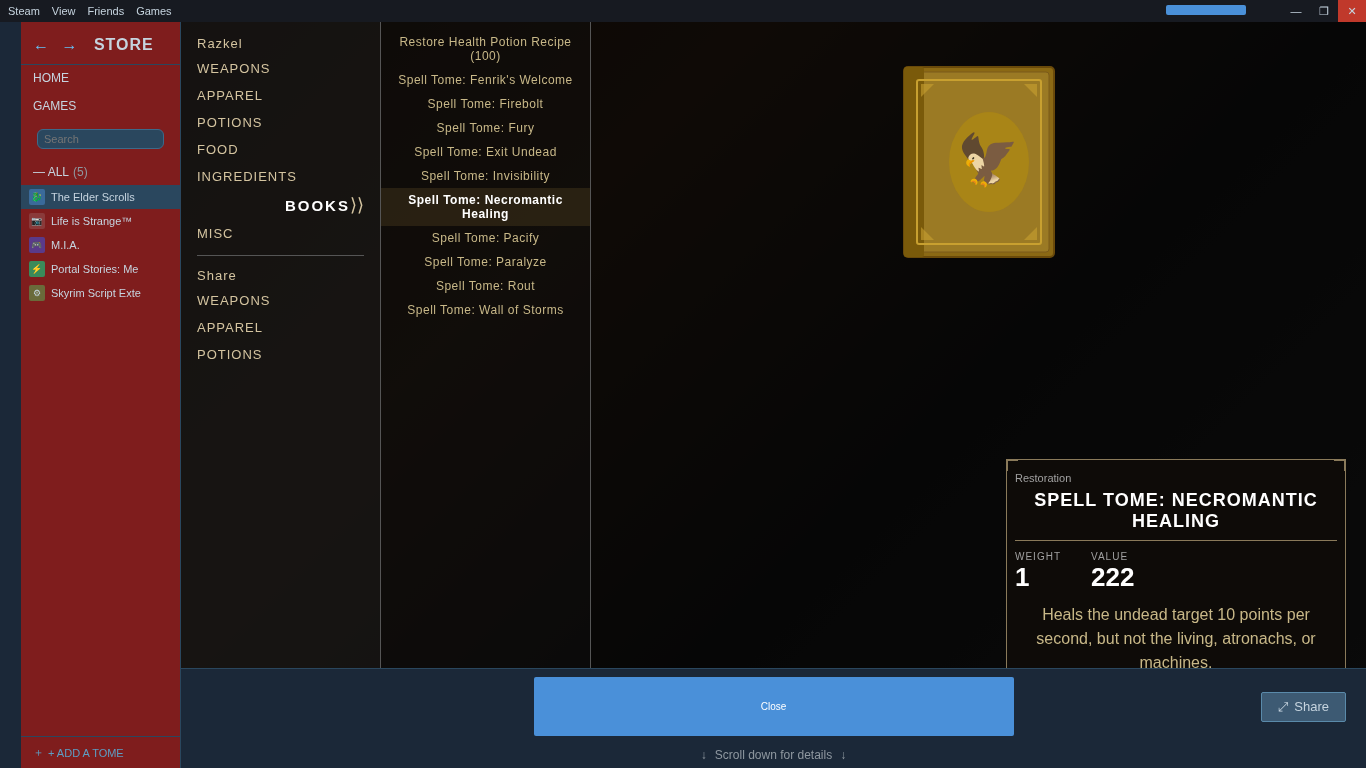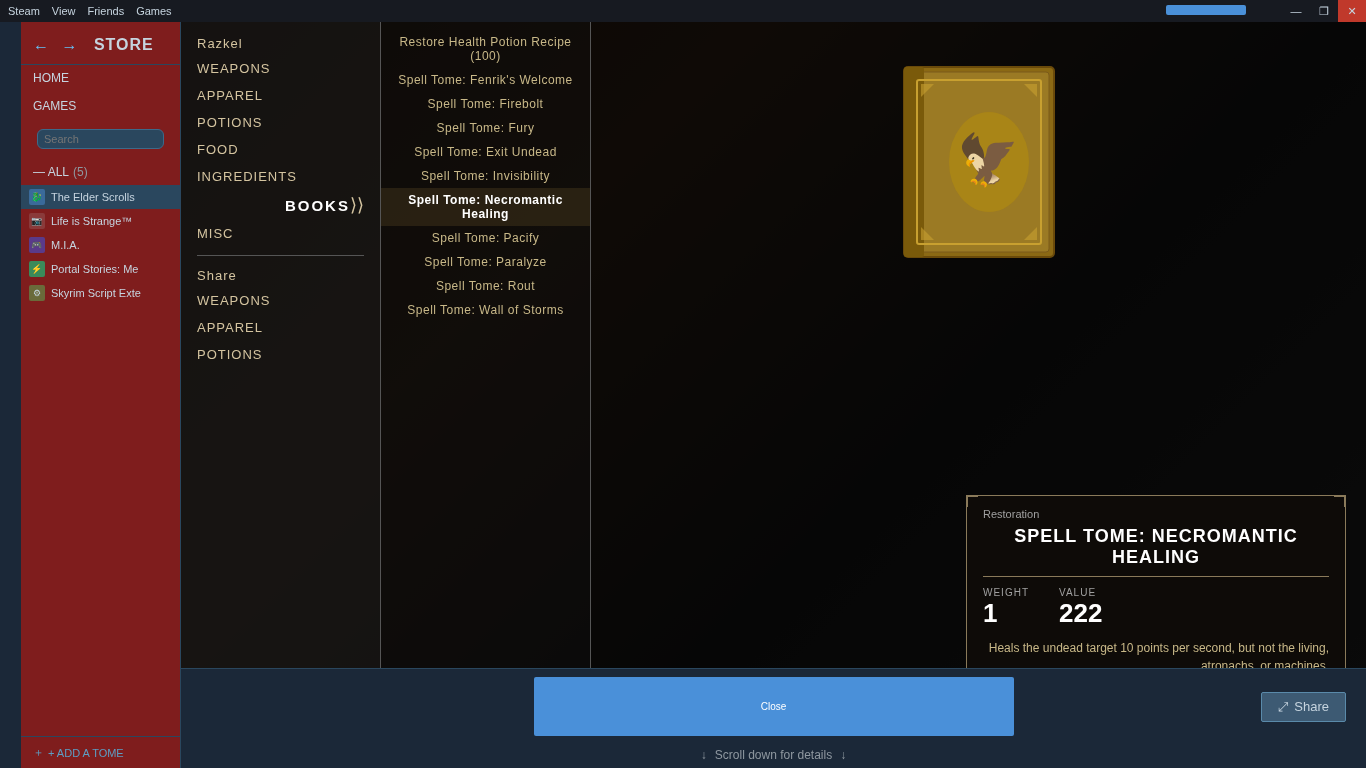--- a/index.html
+++ b/index.html
@@ -267,24 +267,24 @@
     .book-svg {
       width: 160px;
       height: 200px;
     }
 
     
     .item-tooltip {
       position: absolute;
       bottom: 80px;
       right: 20px;
-      width: 380px;
+      width: 340px;
       background: rgba(15, 12, 8, 0.95);
       border: 1px solid #8a7a5a;
-      padding: 12px 16px;
+      padding: 12px 8px;
       color: #d4c4a0;
     }
     .tooltip-school {
       font-size: 11px;
       color: #a0a0a0;
       margin-bottom: 6px;
     }
     .tooltip-name {
       font-size: 18px;
       color: #ffffff;
@@ -311,23 +311,23 @@
       color: #a0a0a0;
       text-transform: uppercase;
       letter-spacing: 1px;
     }
     .tooltip-stat-value {
       font-size: 26px;
       color: #ffffff;
       font-weight: bold;
     }
     .tooltip-description {
-      font-size: 12px;
+      font-size: 16px;
       color: #c8b888;
-      text-align: right;
+      text-align: center;
       line-height: 1.5;
     }
     .tooltip-corner {
       position: absolute;
       width: 12px;
       height: 12px;
       border-color: #8a7a5a;
       border-style: solid;
     }
     .tooltip-corner.tl { top: -1px; left: -1px; border-width: 2px 0 0 2px; }

